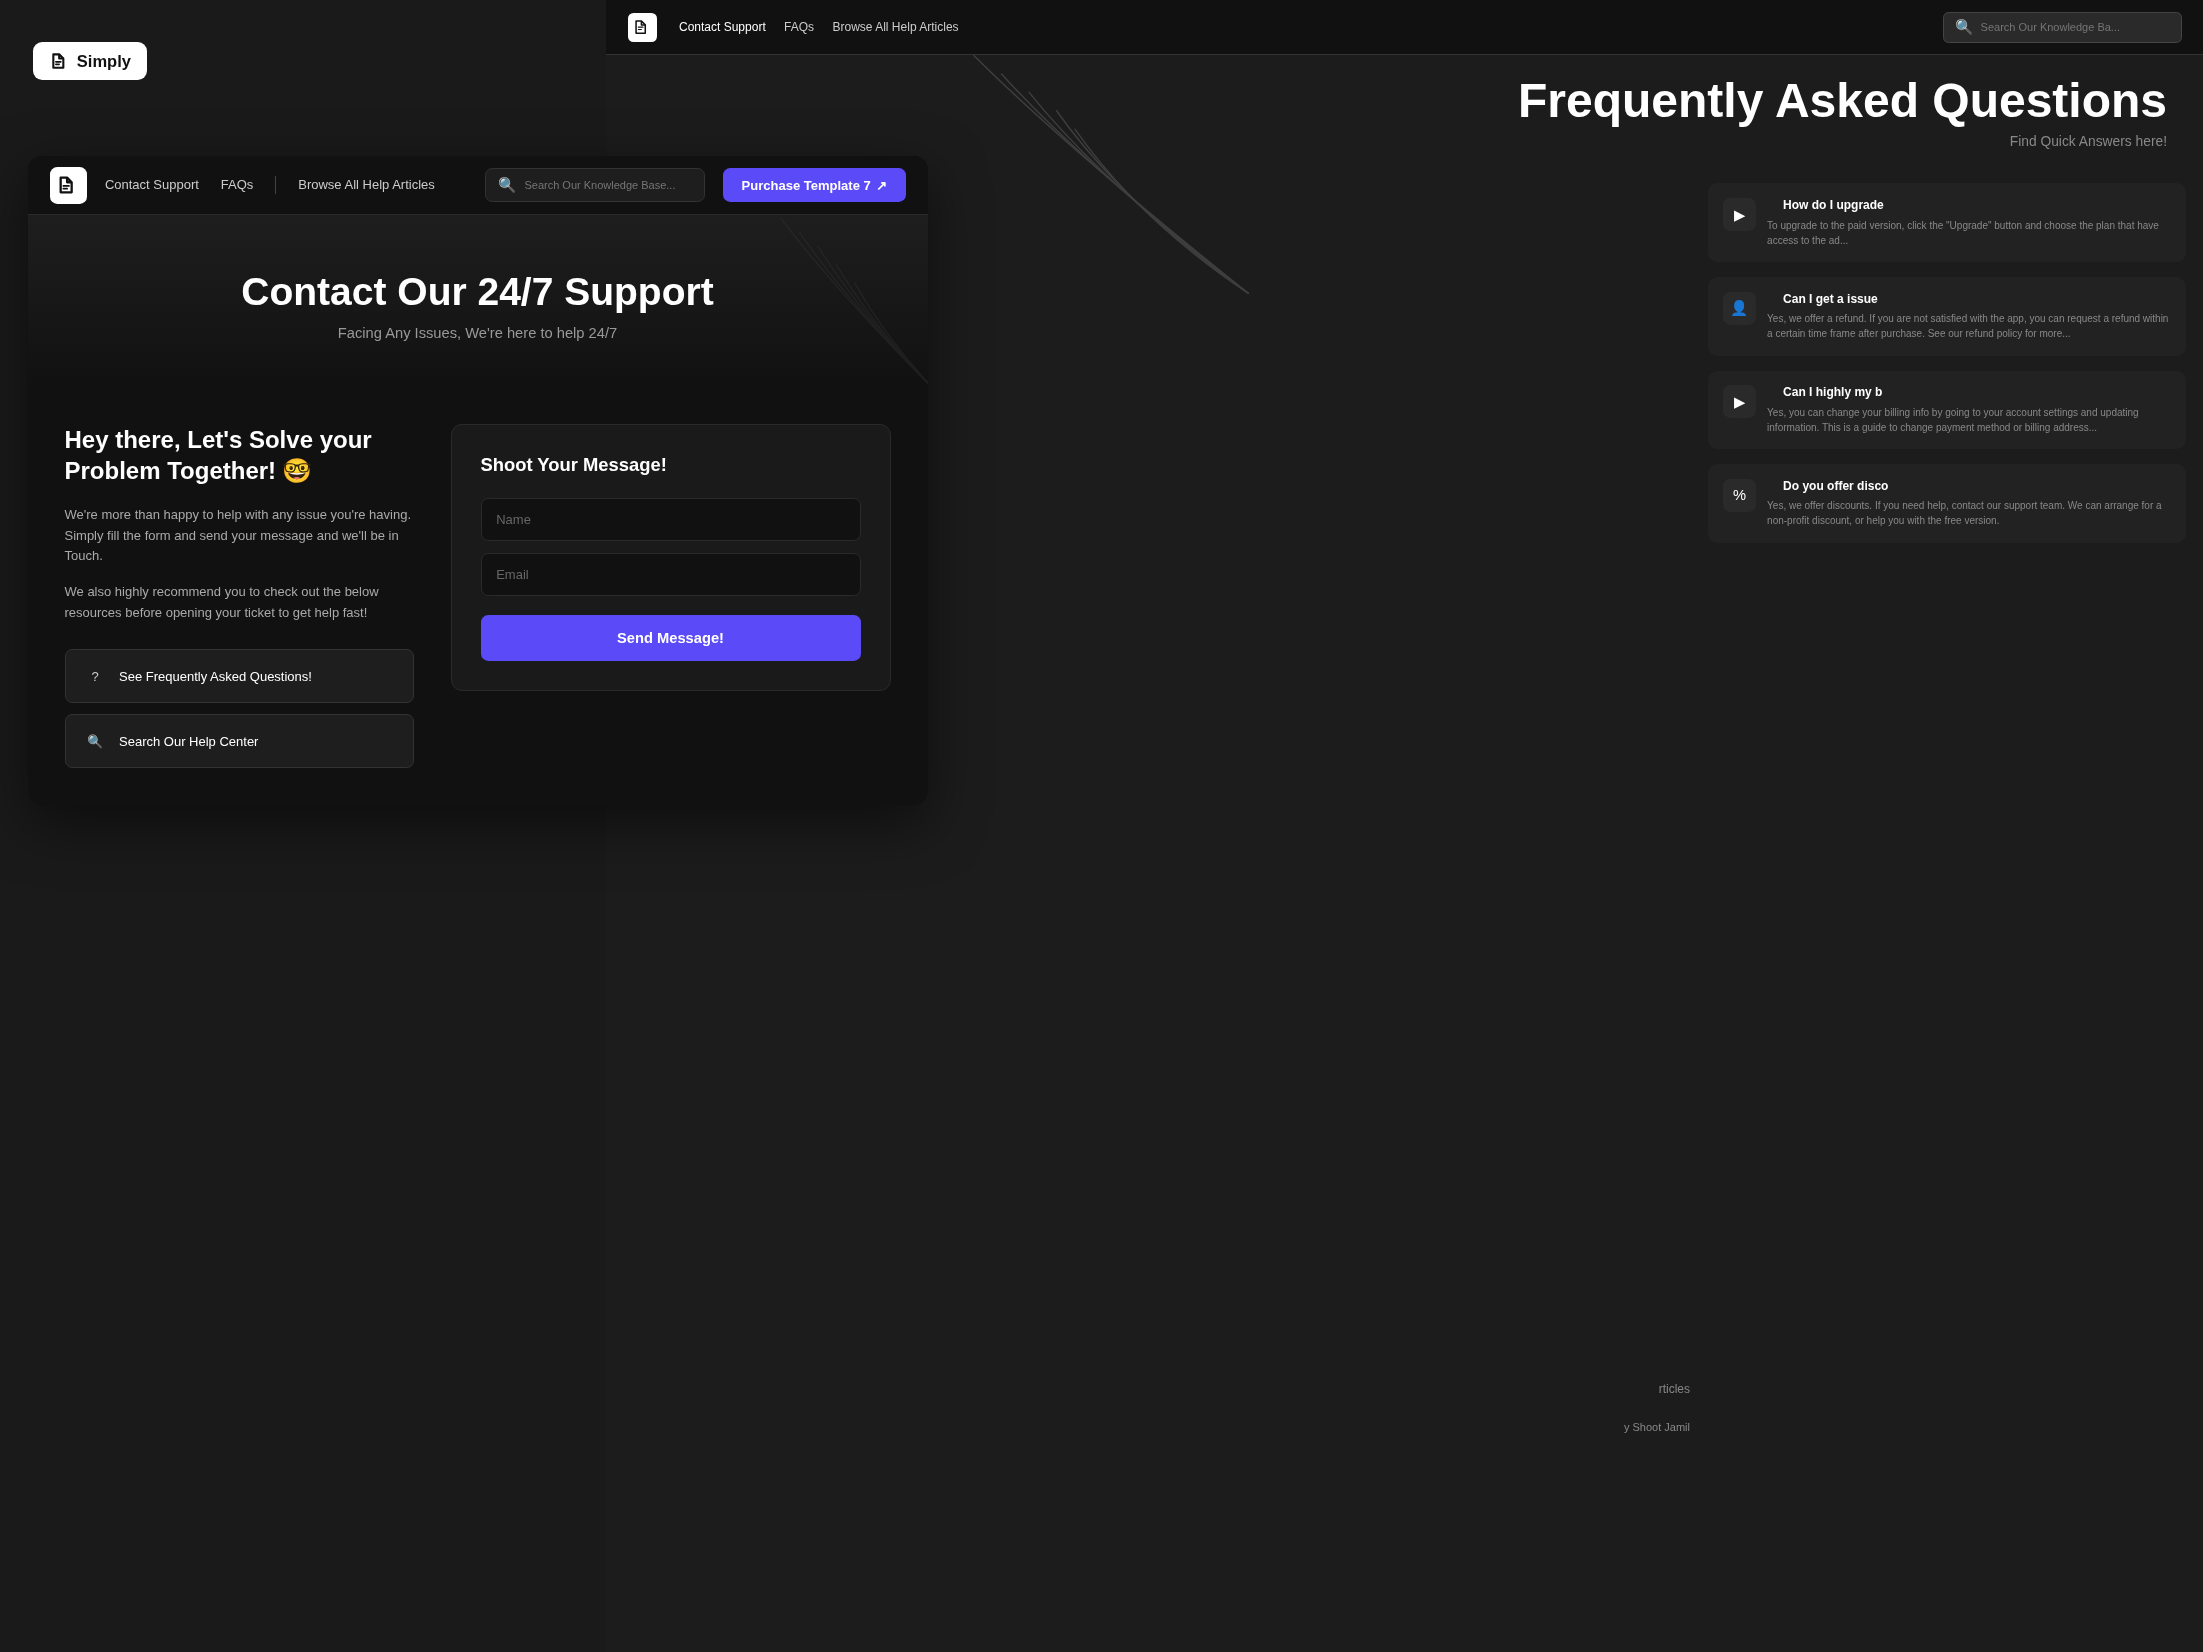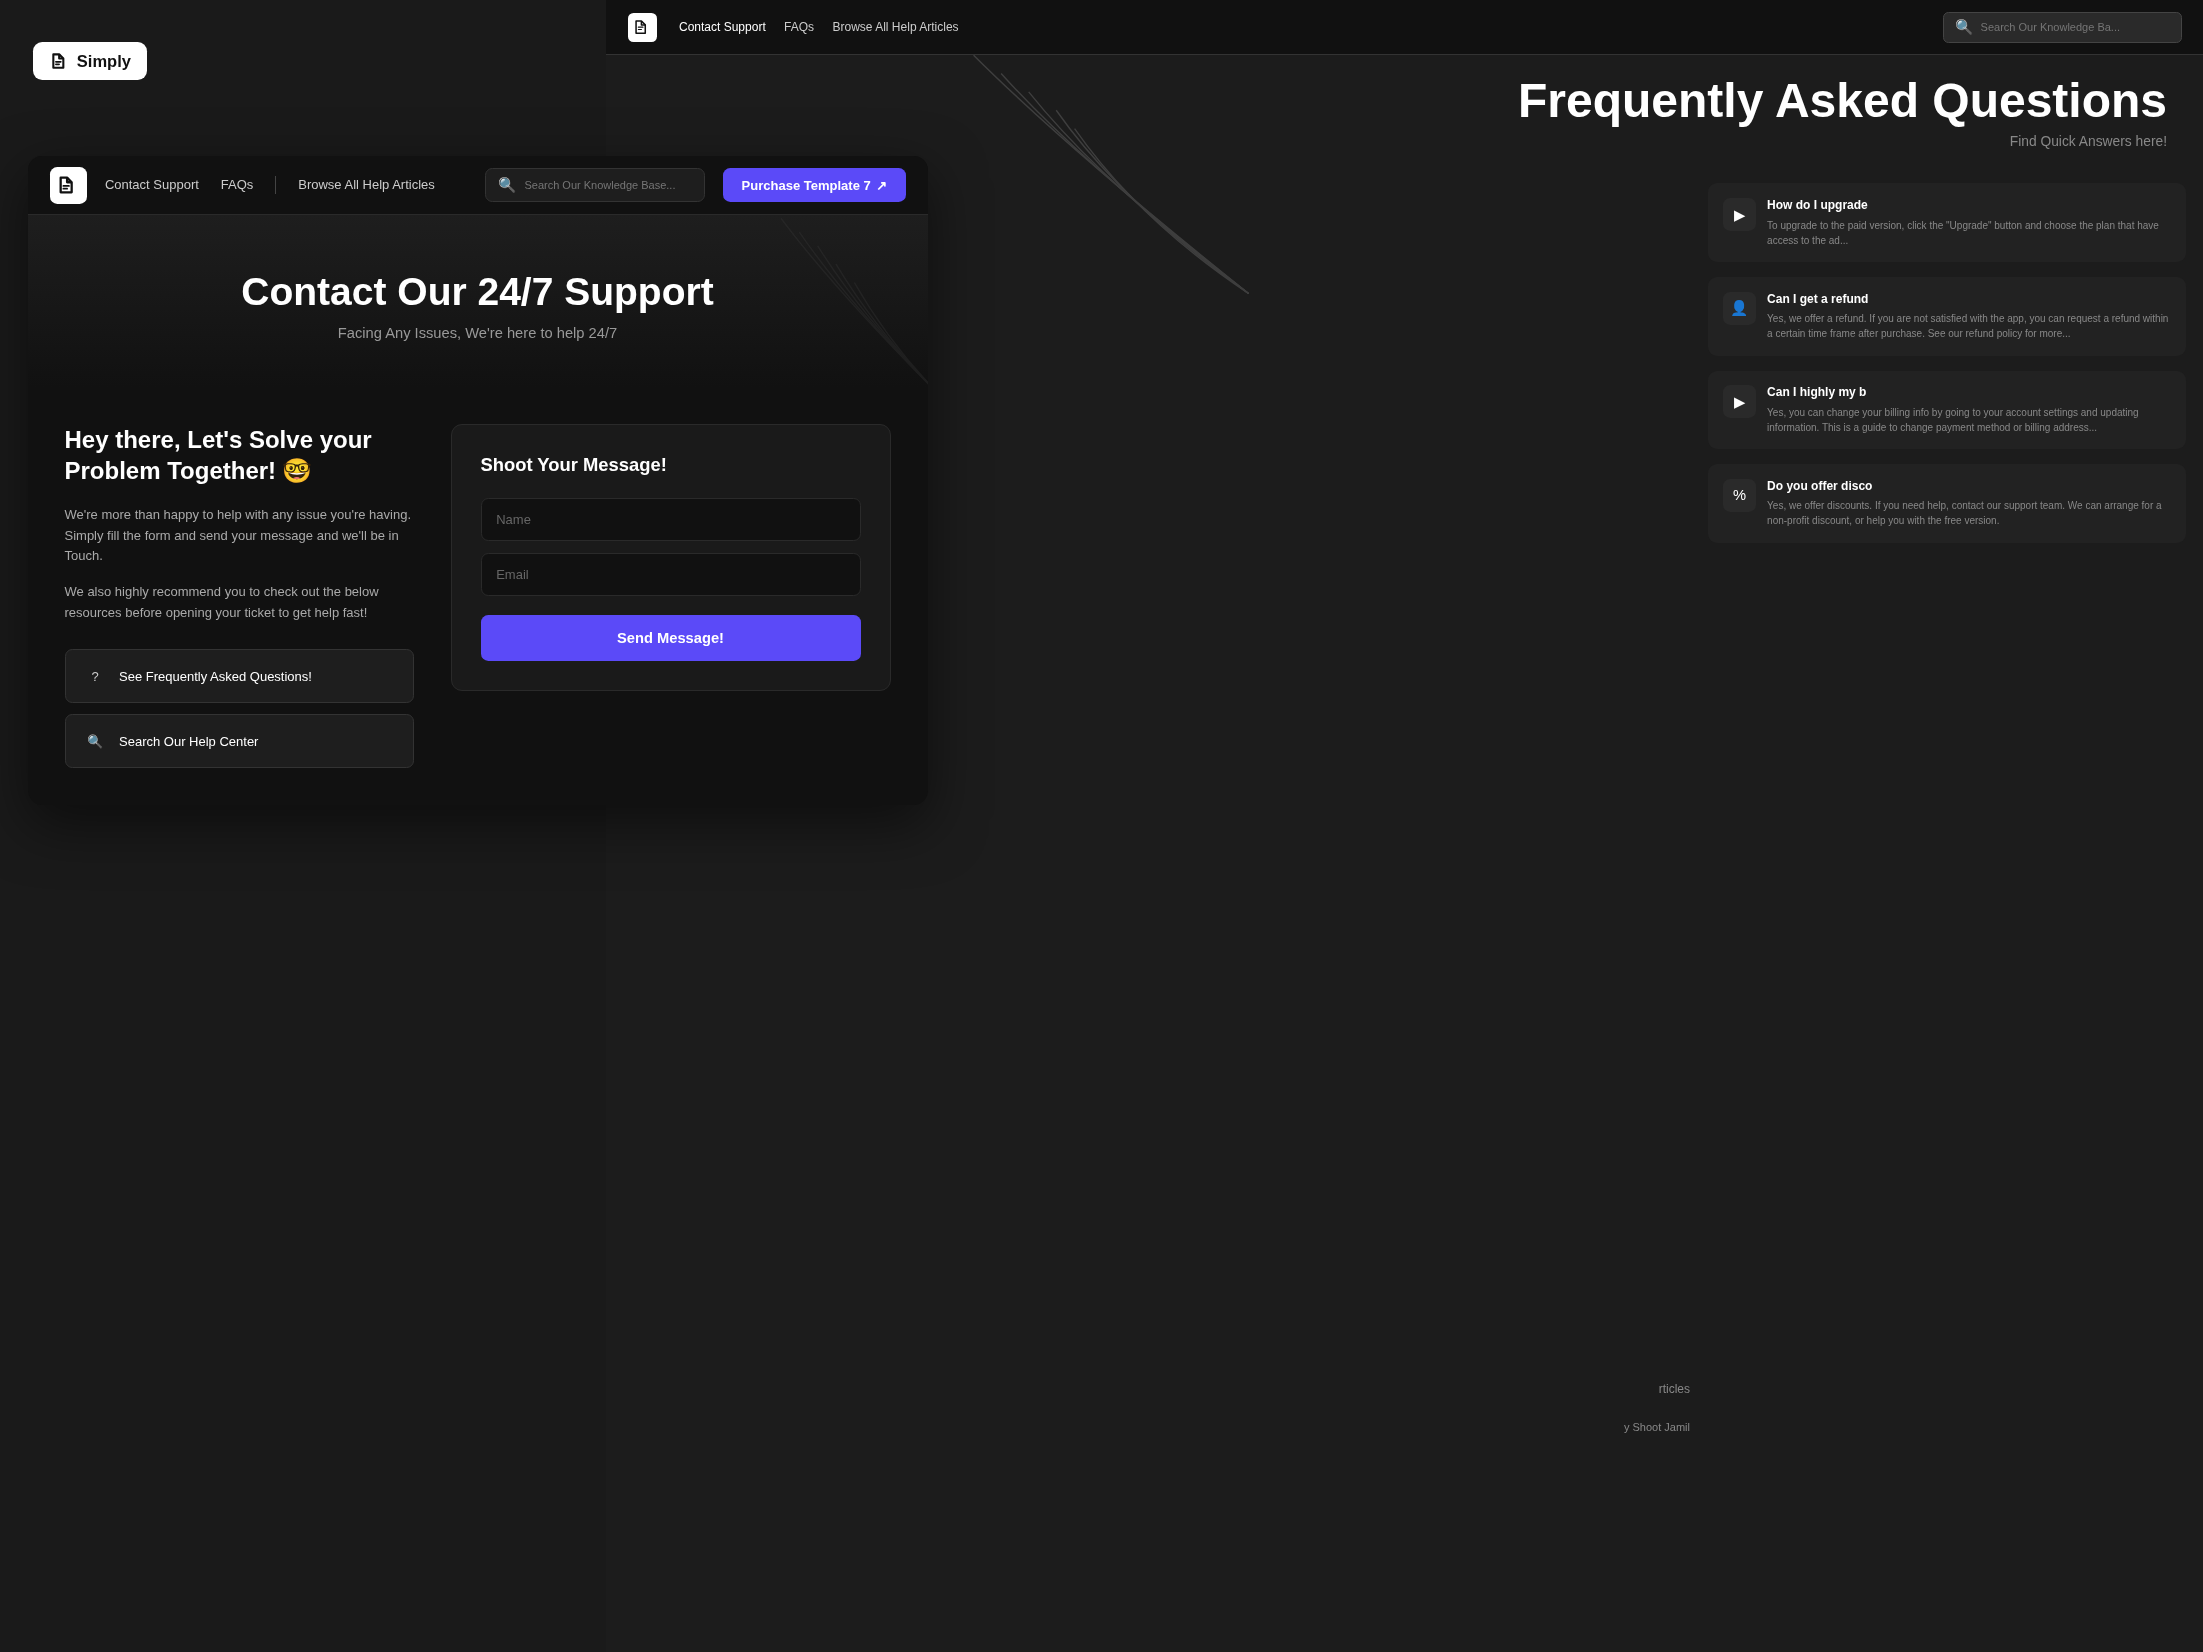--- a/index.html
+++ b/index.html
@@ -147,20 +147,21 @@
       justify-content: center;
       flex-shrink: 0;
       font-size: 14.7px;
     }
 
     .bg-faq-card-content h4 {
       font-size: 12px;
       font-weight: 600;
       color: #fff;
       margin-bottom: 5.5px;
+      margin-left: 16px;
     }
 
     .bg-faq-card-content p {
       font-size: 10px;
       color: #888;
       line-height: 1.5;
     }
 
     
     .bg-arc {
@@ -516,21 +517,21 @@
     <div class="bg-faq-card">
       <div class="bg-faq-card-icon">▶</div>
       <div class="bg-faq-card-content">
         <h4>How do I upgrade</h4>
         <p>To upgrade to the paid version, click the "Upgrade" button and choose the plan that have access to the ad...</p>
       </div>
     </div>
     <div class="bg-faq-card">
       <div class="bg-faq-card-icon">👤</div>
       <div class="bg-faq-card-content">
-        <h4>Can I get a refund</h4>
+        <h4>Can I get a issue</h4>
         <p>Yes, we offer a refund. If you are not satisfied with the app, you can request a refund within a certain time frame after purchase. See our refund policy for more...</p>
       </div>
     </div>
     <div class="bg-faq-card">
       <div class="bg-faq-card-icon">▶</div>
       <div class="bg-faq-card-content">
         <h4>Can I highly my b</h4>
         <p>Yes, you can change your billing info by going to your account settings and updating information. This is a guide to change payment method or billing address...</p>
       </div>
     </div>

